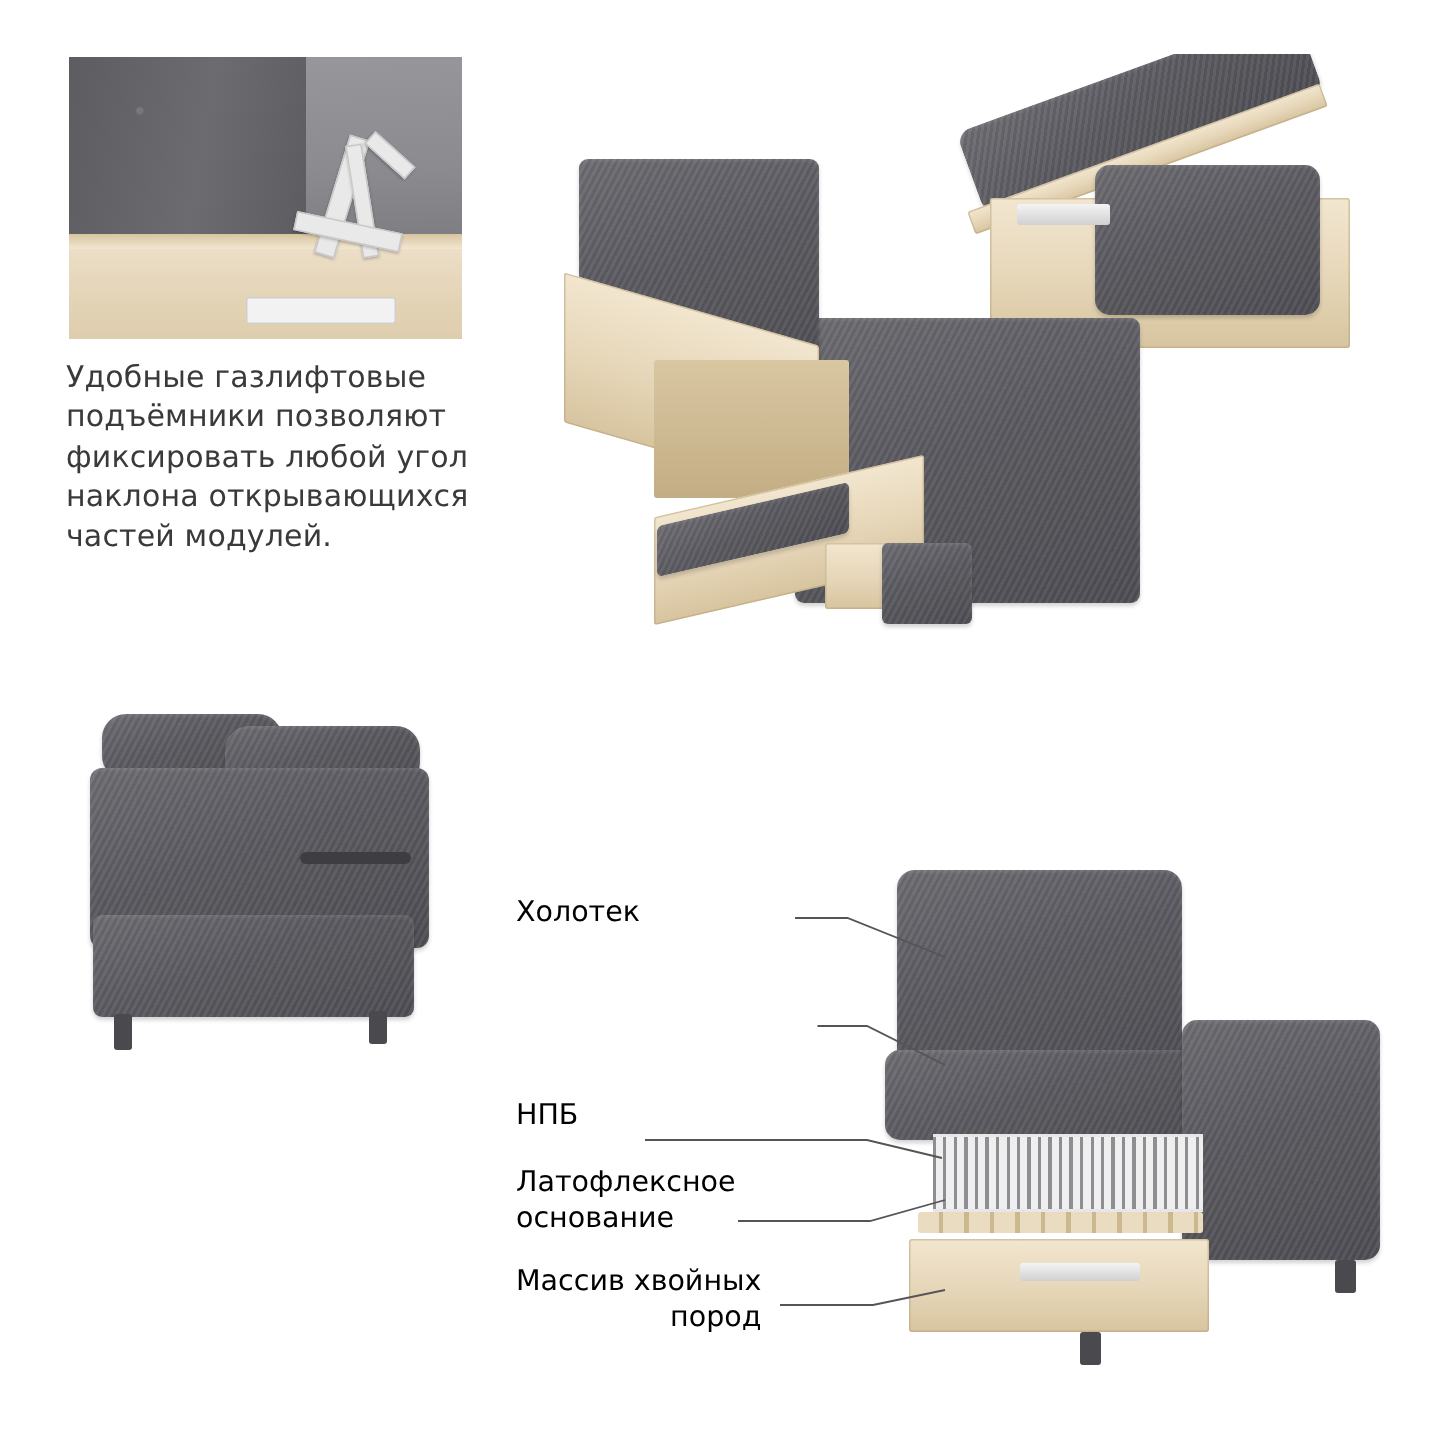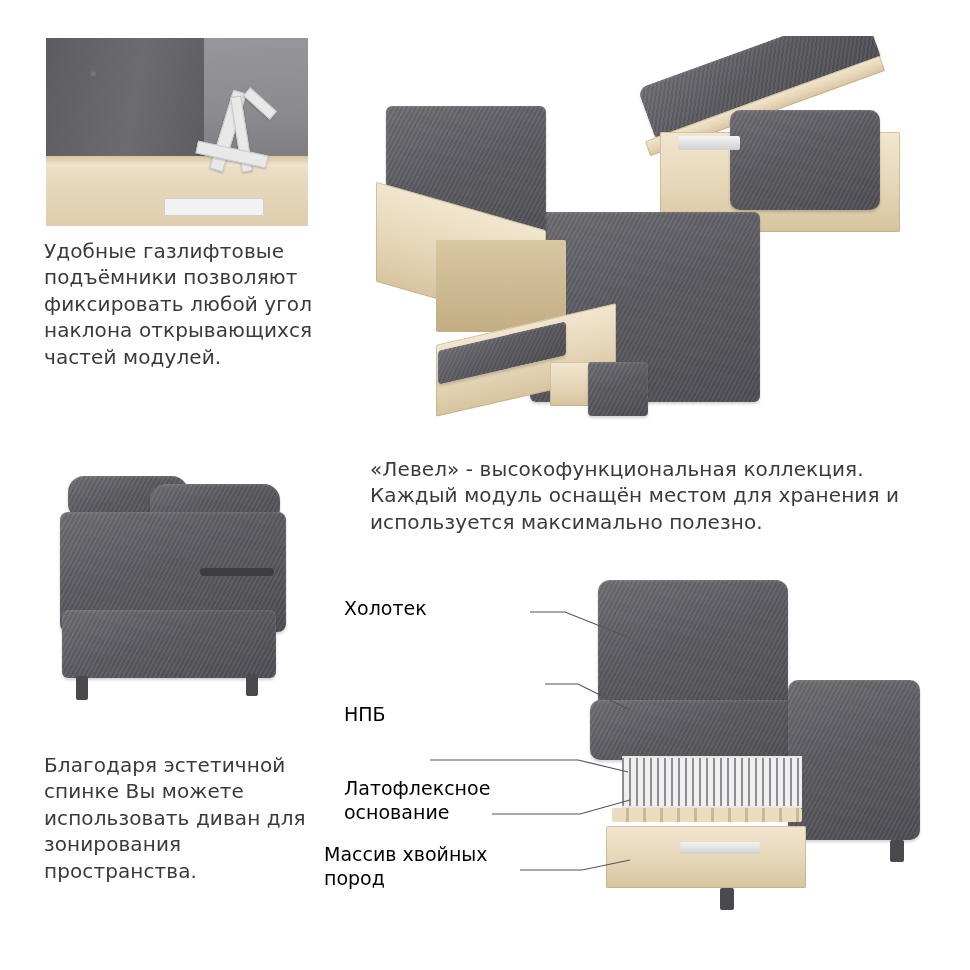--- a/index.html
+++ b/index.html
@@ -200,33 +200,31 @@
     <div class="wood" style="left:36px; top:170px; width:170px; height:100px; transform:skewY(16deg);"></div>
     <div class="wood-dark" style="left:96px; top:204px; width:130px; height:92px;"></div>
 
     <div class="wood" style="left:96px; top:288px; width:180px; height:72px; transform:skewY(-13deg);"></div>
     <div class="fab" style="left:98px; top:300px; width:128px; height:34px; transform:skewY(-13deg); border-radius:4px;"></div>
     <div class="wood" style="left:210px; top:326px; width:72px; height:44px;"></div>
 
     <div class="fab" style="left:248px; top:326px; width:60px; height:54px; border-radius:4px;"></div>
   </div>
 
-  <div class="caption" style="left:370px; top:456px; width:545px; text-align:left;">«Левел» - высокофункциональная коллекция. Каждый модуль оснащён местом для хранения и используется максимально полезно.</div>
 
   <div id="photo-back">
     <div class="fab" style="left:28px; top:16px; width:120px; height:44px; border-radius:16px;"></div>
     <div class="fab" style="left:110px; top:24px; width:130px; height:40px; border-radius:16px;"></div>
     <div class="fab" style="left:20px; top:52px; width:226px; height:120px; border-radius:8px;"></div>
     <div class="fab" style="left:22px; top:150px; width:214px; height:68px; border-radius:6px;"></div>
     <div style="position:absolute; left:36px; top:216px; width:12px; height:24px; background:#4a4a4e; border-radius:2px;"></div>
     <div style="position:absolute; left:206px; top:214px; width:12px; height:22px; background:#4a4a4e; border-radius:2px;"></div>
     <div style="position:absolute; left:160px; top:108px; width:74px; height:8px; background:#3e3d42; border-radius:4px;"></div>
   </div>
 
-  <div class="caption" style="left:44px; top:752px; width:280px;">Благодаря эстетичной спинке Вы можете использовать диван для зонирования пространства.</div>
 
   <div id="photo-chair">
 
     <div class="fab" style="left:38px; top:20px; width:190px; height:140px; border-radius:12px;"></div>
 
     <div class="fab" style="left:30px; top:140px; width:230px; height:60px; border-radius:10px;"></div>
 
     <div class="fab" style="left:228px; top:120px; width:132px; height:160px; border-radius:10px;"></div>
 
     <div class="spring-layer" style="left:62px; top:196px; width:180px; height:48px;"></div>
@@ -245,21 +243,21 @@
       <path d="M215 124 L248 124 L300 150"></path>
       <path d="M100 200 L248 200 L298 212"></path>
       <path d="M162 254 L250 254 L300 240"></path>
       <path d="M190 310 L252 310 L300 300"></path>
     </g>
   </svg>
 
   <div class="callout-label" style="left:344px; top:596px;">Холотек</div>
 
 
-  <div class="callout-label" style="left:344px; top:702px;">НПБ</div>
+  <div class="callout-label" style="left:344px; top:731px;">НПБ</div>
 
   <div class="callout-label" style="left:344px; top:776px;">Латофлексное
 основание</div>
 
-  <div class="callout-label" style="left:324px; top:842px;">Массив хвойных
+  <div class="callout-label" style="left:344px; top:842px;text-align:right;">Массив хвойных
 пород</div>
 
 </div>
 
 </body></html>

